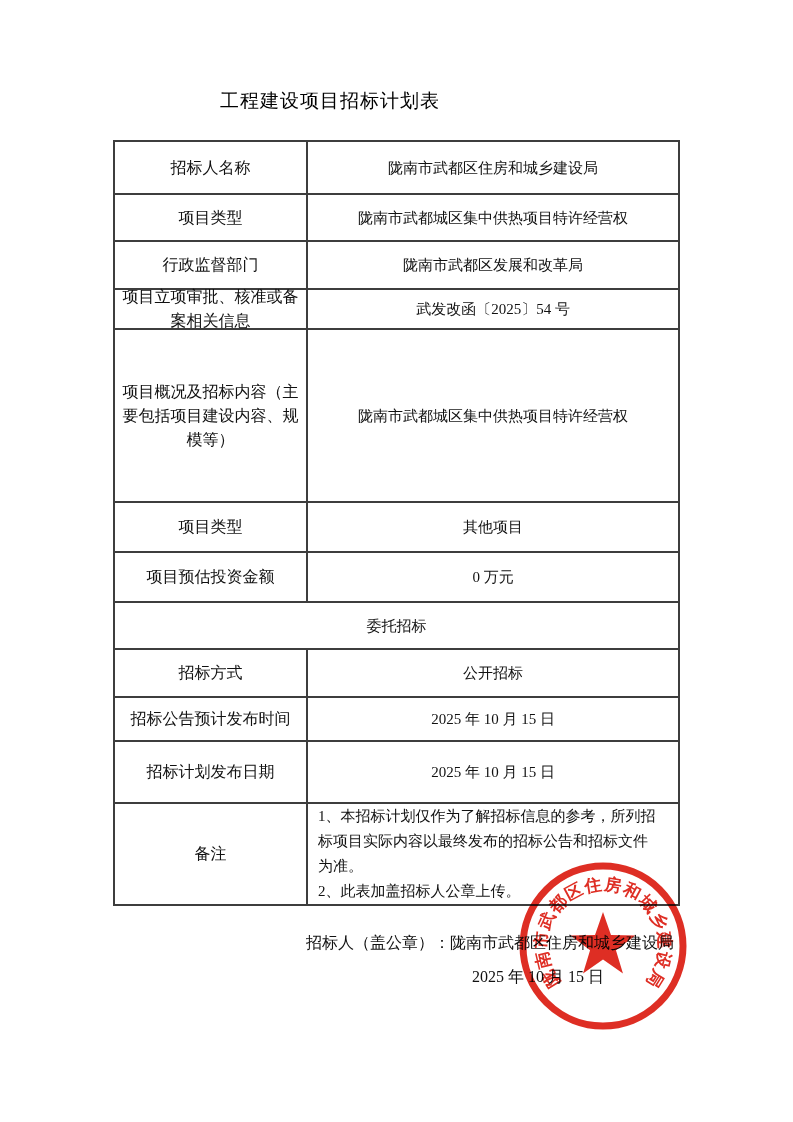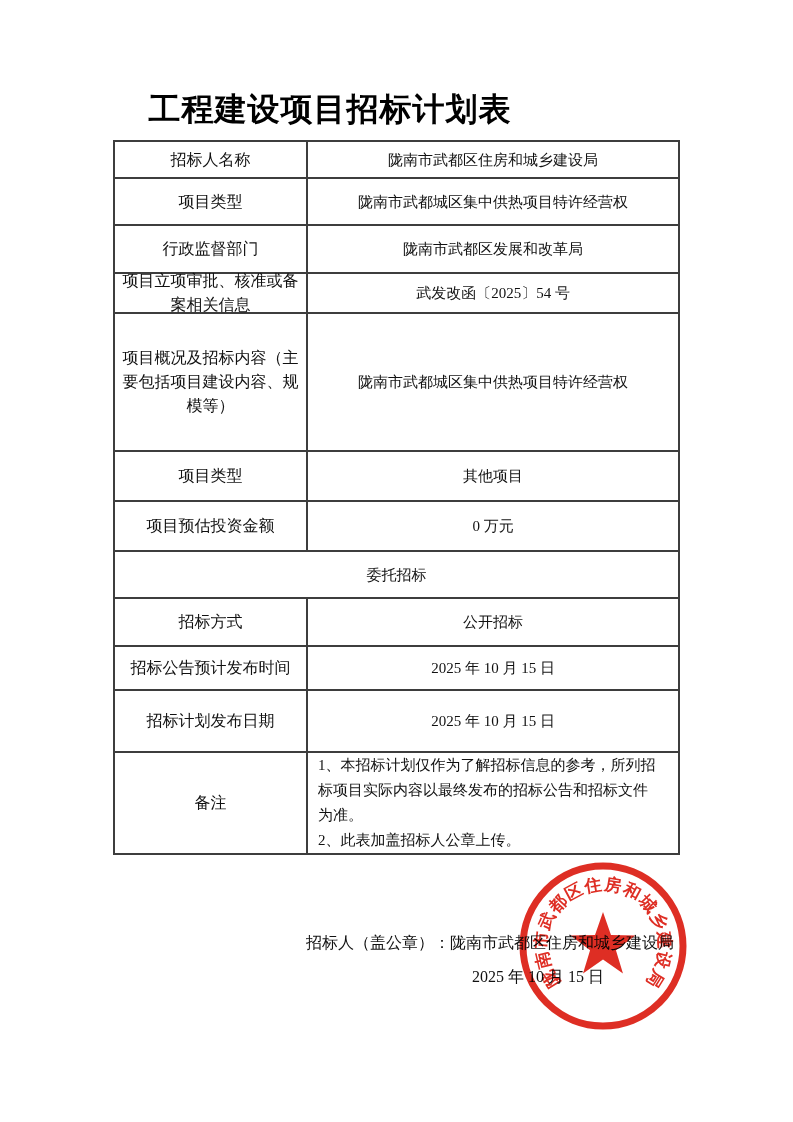--- a/index.html
+++ b/index.html
@@ -3,21 +3,21 @@
 <meta charset="utf-8">
 <style>
   html,body{margin:0;padding:0;}
   body{
     width:793px;height:1122px;background:#ffffff;position:relative;overflow:hidden;
     font-family:"Liberation Serif","DejaVu Serif",serif;color:#111;
   }
   .page-title{
     position:absolute;left:0;top:88px;width:660px;text-align:center;
     font-family:"Liberation Sans","DejaVu Sans",sans-serif;
-    font-weight:bold;font-size:32px;letter-spacing:1px;color:#000;
+    font-weight:normal;font-size:19px;letter-spacing:1px;color:#000;
   }
   .bid-table{
     position:absolute;left:113px;top:140px;width:567px;
     border:2px solid #3d3d3d;box-sizing:border-box;background:#fff;
   }
   .t-row{display:flex;box-sizing:border-box;border-top:2px solid #3d3d3d;}
   .t-row:first-child{border-top:none;}
   .t-label{
     width:193px;box-sizing:border-box;border-right:2px solid #3d3d3d;
     display:flex;align-items:center;justify-content:center;
@@ -44,38 +44,38 @@
     text-anchor:middle;dominant-baseline:middle;
     font-family:"DejaVu Sans",sans-serif;
   }
 </style>
 </head>
 <body>
 
 <div class="page-title">工程建设项目招标计划表</div>
 
 <div class="bid-table">
-  <div class="t-row" style="height:35px">
+  <div class="t-row" style="height:51px">
     <div class="t-label">招标人名称</div>
     <div class="t-value">陇南市武都区住房和城乡建设局</div>
   </div>
   <div class="t-row" style="height:47px">
     <div class="t-label">项目类型</div>
     <div class="t-value">陇南市武都城区集中供热项目特许经营权</div>
   </div>
   <div class="t-row" style="height:48px">
     <div class="t-label">行政监督部门</div>
     <div class="t-value">陇南市武都区发展和改革局</div>
   </div>
   <div class="t-row" style="height:40px">
     <div class="t-label">项目立项审批、核准或备
 案相关信息</div>
     <div class="t-value">武发改函〔2025〕54 号</div>
   </div>
-  <div class="t-row" style="height:138px">
+  <div class="t-row" style="height:173px">
     <div class="t-label">项目概况及招标内容（主
 要包括项目建设内容、规
 模等）</div>
     <div class="t-value">陇南市武都城区集中供热项目特许经营权</div>
   </div>
   <div class="t-row" style="height:50px">
     <div class="t-label">项目类型</div>
     <div class="t-value">其他项目</div>
   </div>
   <div class="t-row" style="height:50px">

